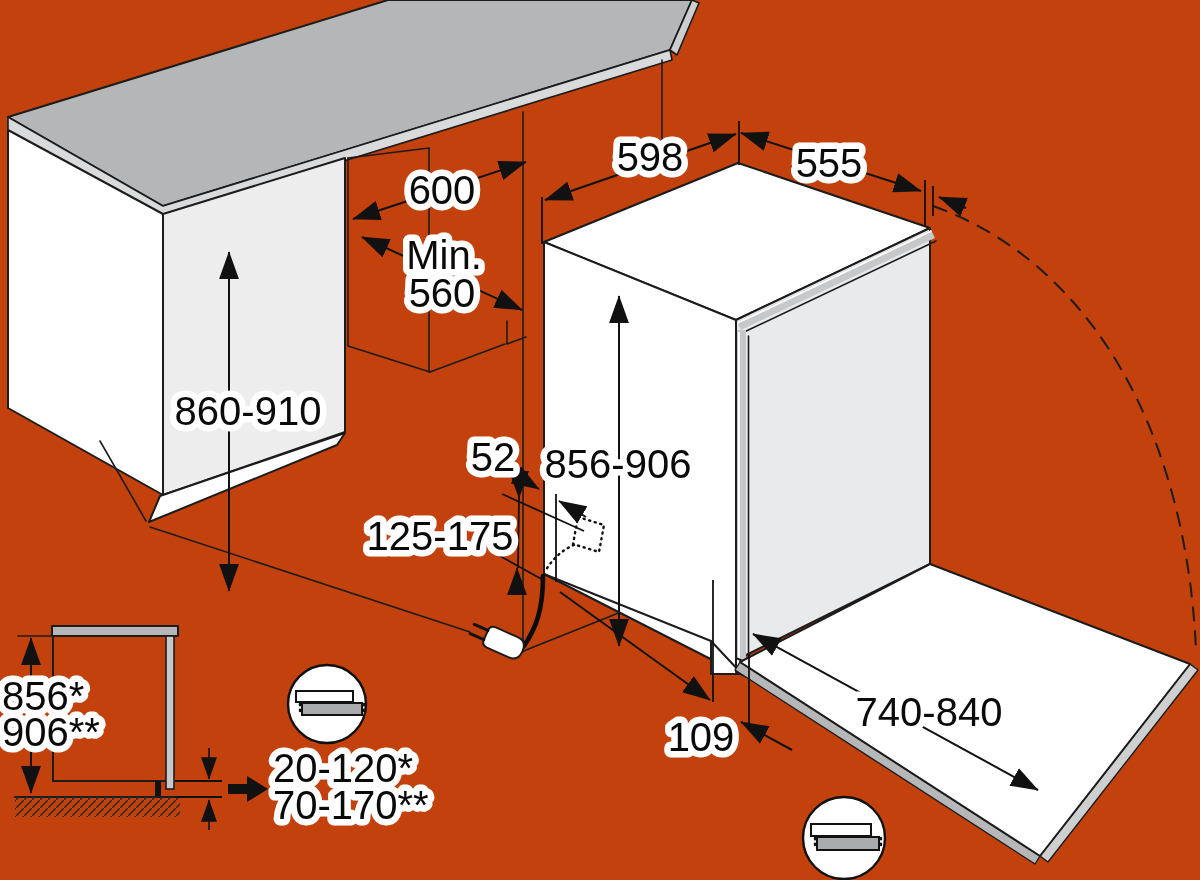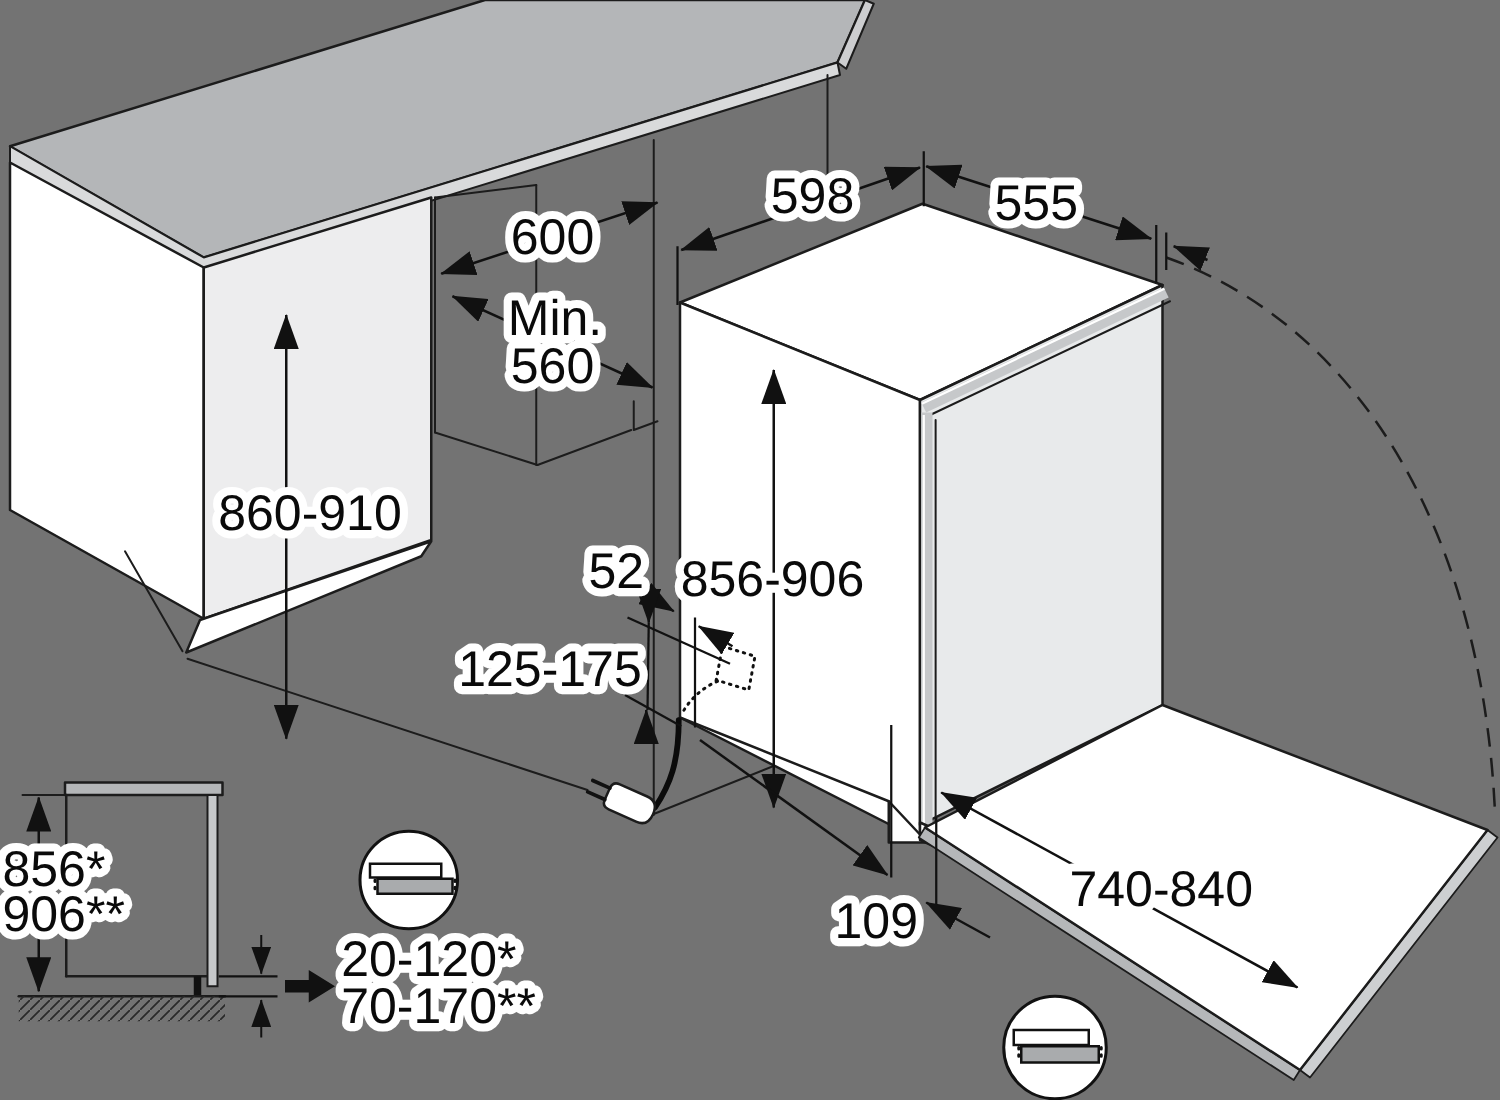--- a/index.html
+++ b/index.html
@@ -1,16 +1,16 @@
 <!DOCTYPE html>
 <html><head>
 <meta charset="utf-8">
 <style>
   html,body{margin:0;padding:0;background:#ffffff;}
-  .stage{width:1200px;height:880px;position:relative;background:#737373;overflow:hidden;}
+  .stage{width:1200px;height:880px;position:relative;background:#c2410c;overflow:hidden;}
   svg{display:block;}
   
   .ln  {stroke:#1c1c1c;stroke-width:2;fill:none;stroke-linejoin:round;stroke-linecap:round;}
   .ln15{stroke:#1c1c1c;stroke-width:1.6;fill:none;stroke-linejoin:round;stroke-linecap:round;}
   .dimE{stroke:#111;stroke-width:2;fill:none;marker-end:url(#arw);}
   .dimB{stroke:#111;stroke-width:2;fill:none;marker-end:url(#arw);marker-start:url(#arw);}
   .dimS{stroke:#111;stroke-width:1.6;fill:none;marker-end:url(#arw);}
   .tick{stroke:#111;stroke-width:1.8;fill:none;}
   .dash{stroke:#1c1c1c;stroke-width:2;fill:none;stroke-dasharray:15 9;}
   .dots{stroke:#111;stroke-width:2.4;fill:none;stroke-dasharray:1.2 4.6;stroke-linecap:round;}

